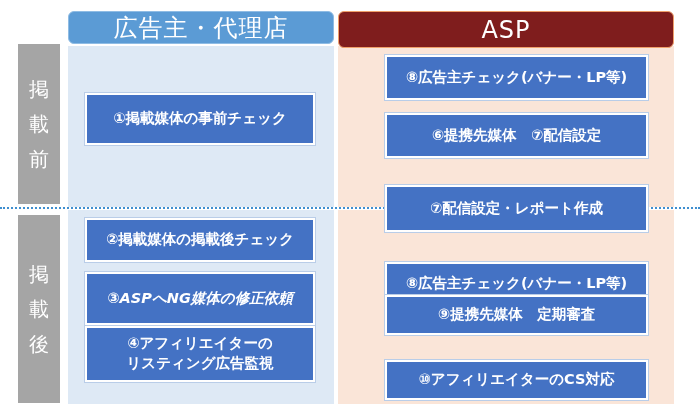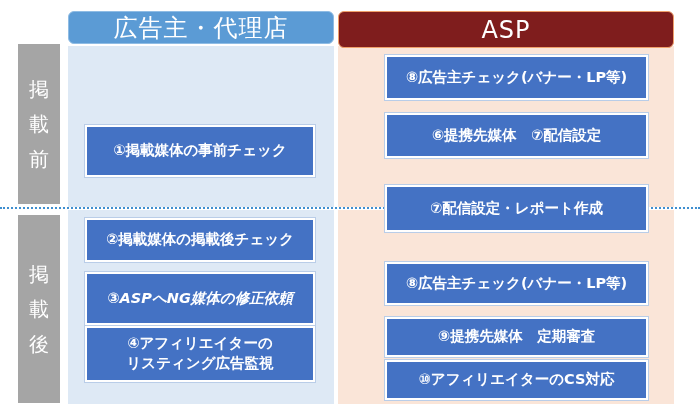--- a/index.html
+++ b/index.html
@@ -132,28 +132,28 @@
     <span class="ch">前</span>
   </div>
   <div class="phase-label" id="phase-after">
     <span class="ch">掲</span>
     <span class="ch">載</span>
     <span class="ch">後</span>
   </div>
 
   <div id="phase-divider"></div>
 
-  <div class="task left" style="top:93px; height:52px;margin-top:32px;">①掲載媒体の事前チェック</div>
+  <div class="task left" style="top:93px; height:52px;">①掲載媒体の事前チェック</div>
 
   <div class="task right" style="top:55px; height:45px;">⑧広告主チェック(バナー・LP等)</div>
   <div class="task right" style="top:113px; height:45px;">⑥提携先媒体　⑦配信設定</div>
   <div class="task right" style="top:185px; height:47px;">⑦配信設定・レポート作成</div>
 
   <div class="task left" style="top:218px; height:44px;">②掲載媒体の掲載後チェック</div>
   <div class="task left" style="top:272px; height:53px;font-style:italic;">③ASPへNG媒体の修正依頼</div>
   <div class="task left" style="top:326px; height:56px;">④アフィリエイターの
 リスティング広告監視</div>
 
   <div class="task right" style="top:262px; height:43px;">⑧広告主チェック(バナー・LP等)</div>
-  <div class="task right" style="top:317px; height:40px;">⑨提携先媒体　定期審査</div>
+  <div class="task right" style="top:295px; height:40px;">⑨提携先媒体　定期審査</div>
   <div class="task right" style="top:360px; height:40px;">⑩アフィリエイターのCS対応</div>
 
 </div>
 
 </body></html>

